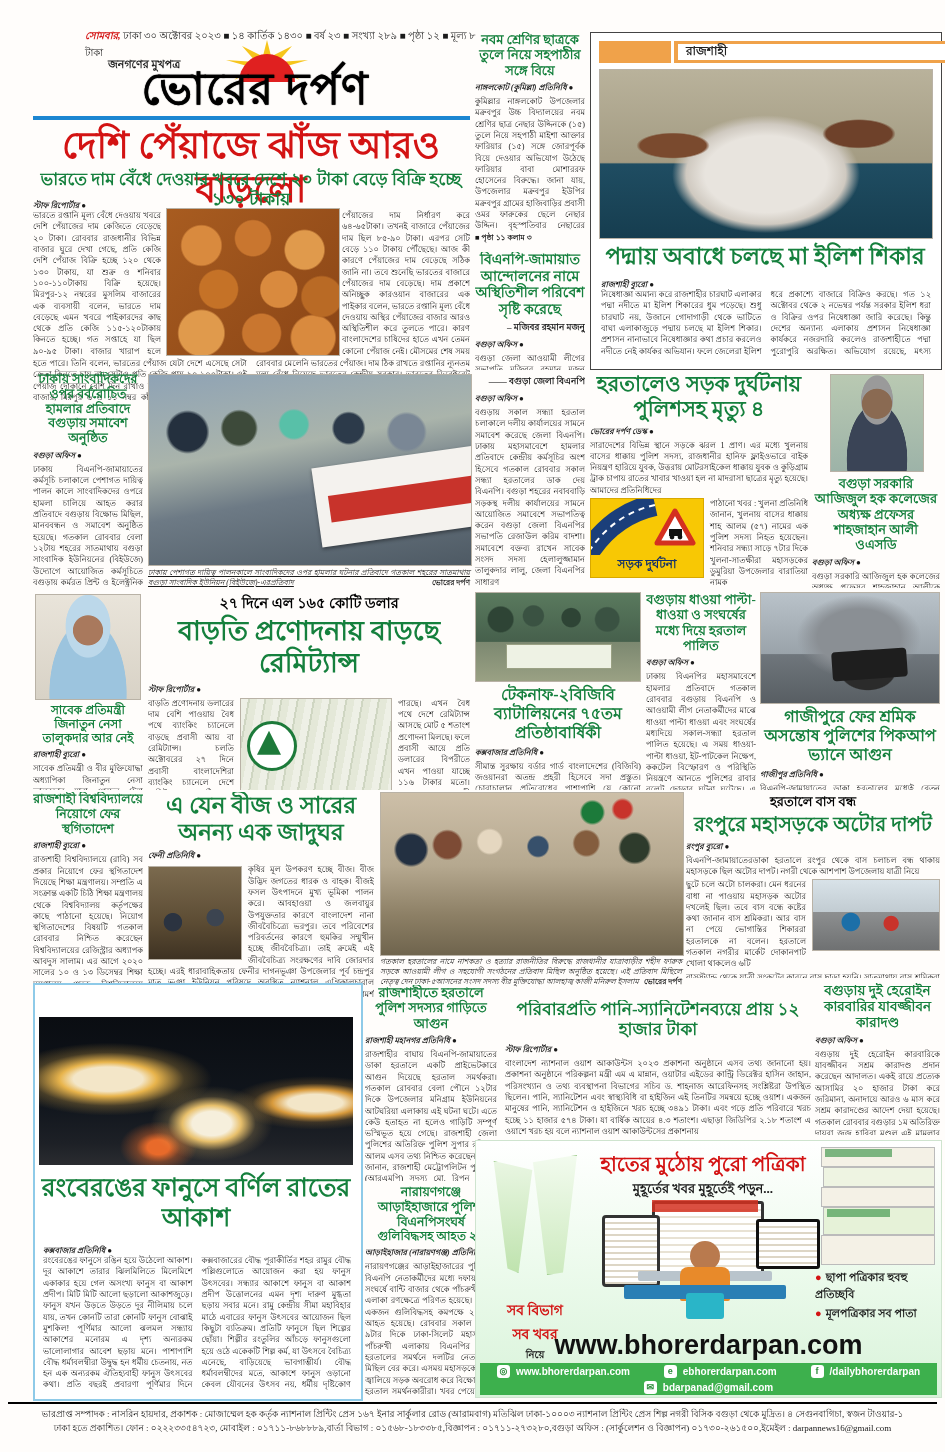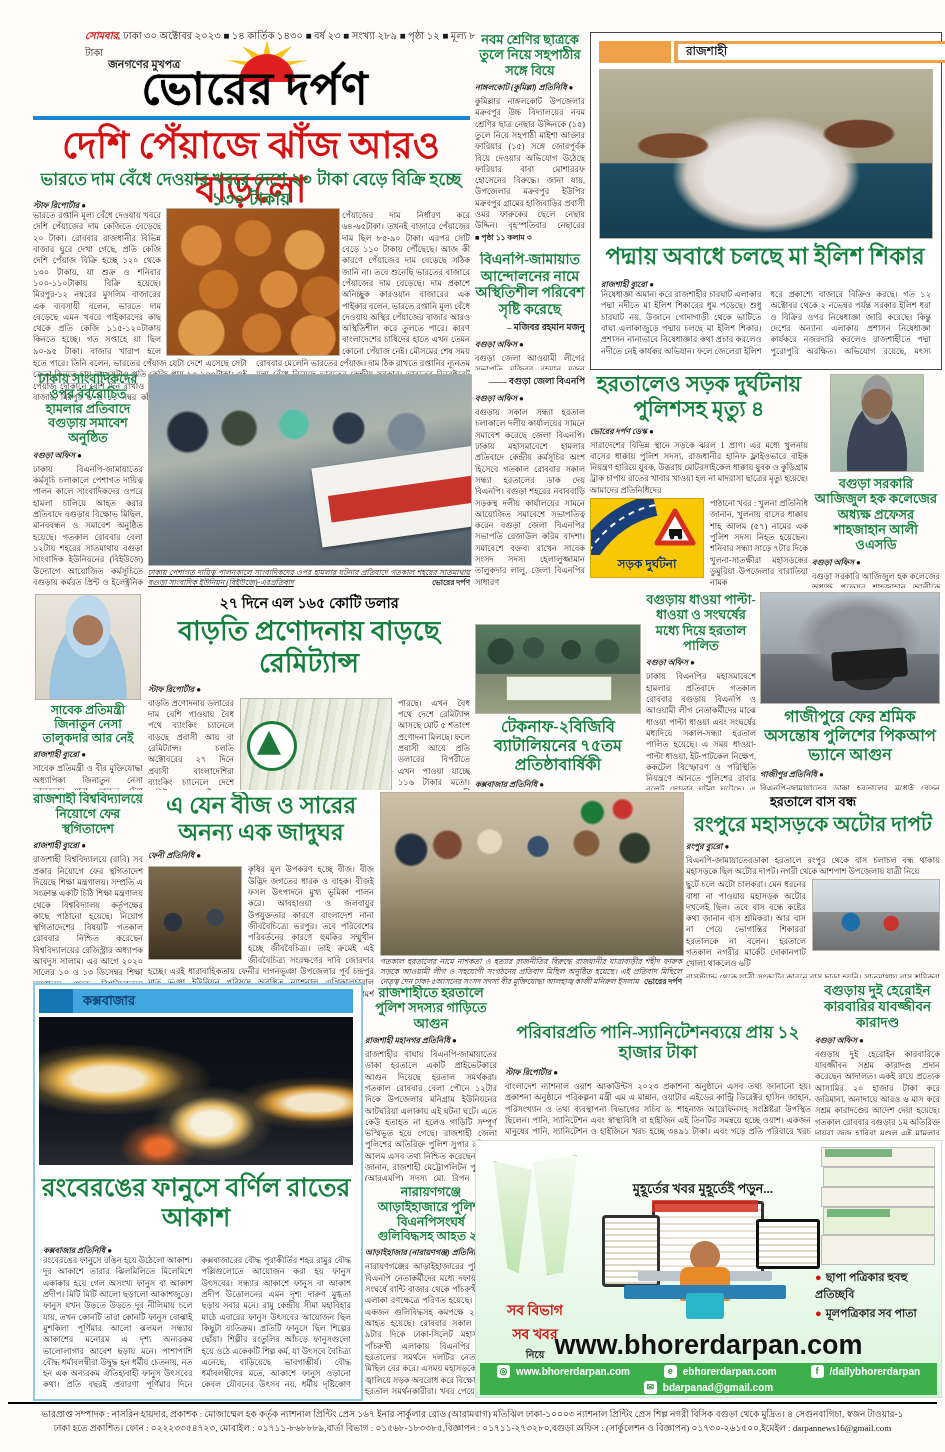--- a/index.html
+++ b/index.html
@@ -173,21 +173,21 @@
       <div class="bd" style="width:86px;flex:0 0 auto;">বাড়তি প্রণোদনায় ডলারের দাম বেশি পাওয়ায় বৈধ পথে ব্যাংকিং চ্যানেলে বাড়ছে প্রবাসী আয় বা রেমিট্যান্স। চলতি অক্টোবরের ২৭ দিনে প্রবাসী বাংলাদেশিরা ব্যাংকিং চ্যানেলে দেশে রেমিট্যান্স পাঠিয়েছেন ১৬৫ কোটি ডলার। যা আগের মাস সেপ্টেম্বরের পুরো মাসের চেয়ে বেশি। রোববার কেন্দ্রীয় ব্যাংকের হালনাগাদ প্রতিবেদনের এ তথ্য পাওয়া গেছে। খাত সংশ্লিষ্টরা বলেন, বৈদেশিক মুদ্রার সংকট কাটাতে লোকসান দিয়ে বেশি দামে ডলার কিনতে পারছে ব্যাংকগুলো।</div>
       <div style="width:150px;height:102px;flex:0 0 auto;position:relative;border:1px solid #b9b2a6;overflow:hidden;background:
           repeating-linear-gradient(100deg,#eef0e6 0 7px,#cfd6c2 7px 9px,#e4e8d8 9px 16px),linear-gradient(180deg,#dfe5d2,#becaa8);">
         <div style="position:absolute;left:6px;top:22px;width:44px;height:44px;border-radius:50%;background:#ffffff;border:3px solid #1d7a3a;"></div>
         <div style="position:absolute;left:16px;top:32px;width:24px;height:24px;background:#1d7a3a;clip-path:polygon(50% 0,100% 100%,0 100%);"></div>
       </div>
       <div class="bd">পারছে। এখন বৈধ পথে দেশে রেমিট্যান্স আসছে মোট ৫ শতাংশ প্রণোদনা মিলছে। ফলে প্রবাসী আয়ে প্রতি ডলারের বিপরীতে এখন পাওয়া যাচ্ছে ১১৬ টাকার মতো। আগে যেখানে প্রবাসী আয়ে প্রতি ডলারে মিলতো সর্বোচ্চ ১১১ টাকা। যার কারণে রেমিট্যান্স প্রবাহ কিছুটা বেড়েছে। কেন্দ্রীয় ব্যাংকের তথ্য অনুযায়ী, চলতি মাসের প্রথম ২৭ দিনে দেশে রেমিট্যান্স এসেছে ১৬৪ কোটি ৯৩ লাখ মার্কিন ডলার। এরমধ্যে রাষ্ট্রায়ত্ত ব্যাংকগুলোর মাধ্যমে ১১ কোটি ৯০ লাখ ডলার, বিশেষায়িত</div>
     </div>
 
   </div>
-  <div class="abs art" style="left:475px;top:592px;width:166px;height:198px;margin-top:32px;">
+  <div class="abs art" style="left:475px;top:592px;width:166px;height:198px;">
     <div class="ph" style="position:relative;width:164px;height:88px;background:
         radial-gradient(circle at 15% 30%,#2e4435 0 8%,transparent 9%),radial-gradient(circle at 35% 26%,#3a5242 0 8%,transparent 9%),
         radial-gradient(circle at 58% 28%,#2e4435 0 8%,transparent 9%),radial-gradient(circle at 80% 30%,#3a5242 0 8%,transparent 9%),
         linear-gradient(180deg,#5a7a5e 0%,#46604c 55%,#7c8870 56%,#9aa184 100%);">
       <div style="position:absolute;left:18%;top:58%;width:64%;height:26%;background:#eef2e4;border:1px solid #9aa184;"></div>
     </div>
     <div class="hl" style="font-size:16px;margin-top:4px;">টেকনাফ-২বিজিবি ব্যাটালিয়নের ৭৫তম প্রতিষ্ঠাবার্ষিকী</div>
     <div class="by">কক্সবাজার প্রতিনিধি ●</div>
     <div class="bd"><span>সীমান্ত সুরক্ষায় বর্ডার গার্ড বাংলাদেশের (বিজিবি) জওয়ানরা অতন্দ্র প্রহরী হিসেবে সদা প্রস্তুত। চোরাচালান প্রতিরোধের পাশাপাশি যে কোনো অপরাধমূলক কর্মকাণ্ড দমনে অগ্রণী ভূমিকা পালন করছে বিজিবি। দেশ সেবায় বিজিবি আরও এগিয়ে যাবে। সবার সহযোগীতায় সীমান্তে</span> </div>
   </div>
@@ -242,24 +242,20 @@
       <div style="width:126px;height:70px;flex:0 0 auto;border:1px solid #b9b2a6;background:
           radial-gradient(circle at 30% 60%,#1c6fa8 0 9%,transparent 10%),radial-gradient(circle at 62% 62%,#c8332b 0 8%,transparent 9%),
           linear-gradient(180deg,#d8e2e8 0%,#c2ccd2 45%,#8d8f90 46%,#6f7172 100%);"></div>
     </div>
     <div class="bd" style="margin-top:2px;">
       <span>বাসস্ট্যান্ড থেকে যাত্রী সংকটের কারনে বাস ছাড়া হয়নি। সাতমাথায় বাস শ্রমিকরা জানান, বাস বন্ধে তাদের নির্দেশনা ছিল না। যাত্রী না থাকায় বসে থাকতে হয়। এই হরতালের কারনে শত শত শ্রমিককে পরিবার নিয়ে কষ্ট পোহাতে হবে। নগরীর সাতমাথা থেকে তিস্তা,</span> 
     </div>
   </div>
 
   <div class="abs" style="left:33px;top:983px;width:326px;height:414px;border:2px solid #8ecae8;background:#fff;">
-    <div class="tabband" style="position:absolute;left:4px;top:4px;width:314px;height:24px;background:#3fa7dd;">
-      <div class="sq" style="background:#1576b5;"></div>
-      <span style="font-weight:bold;font-size:13px;color:#0b3c6e;padding-left:10px;">কক্সবাজার</span>
-    </div>
     <div class="ph" style="left:4px;top:32px;width:314px;height:148px;border:none;background:
         radial-gradient(ellipse at 22% 42%,#f3e6c8 0 10%,#e8b44c 14%,rgba(232,180,76,.25) 22%,transparent 30%),
         radial-gradient(ellipse at 55% 72%,#f6efdc 0 8%,#e8c06c 12%,rgba(232,192,108,.2) 18%,transparent 25%),
         radial-gradient(ellipse at 88% 58%,#f3e6c8 0 7%,#d89a3c 11%,rgba(216,154,60,.2) 16%,transparent 22%),
         radial-gradient(ellipse at 38% 88%,#e86a2a 0 4%,rgba(232,106,42,.4) 8%,transparent 14%),
         linear-gradient(180deg,#0a0d12 0%,#11161d 60%,#1d2026 85%,#2a2c30 100%);"></div>
     <div class="hl" style="position:absolute;left:6px;top:188px;width:310px;font-size:25px;">রংবেরঙের ফানুসে বর্ণিল রাতের আকাশ</div>
     <div class="by" style="position:absolute;left:8px;top:256px;">কক্সবাজার প্রতিনিধি ●</div>
     <div class="bd cols2 art" style="position:absolute;left:8px;top:270px;width:308px;height:138px;">
       <span>রংবেরঙের ফানুসে রঙিন হয়ে উঠেলো আকাশ। দূর আকাশে তারার ঝিলমিলিতে মিলেমিশে একাকার হয়ে গেল অসংখ্য ফানুস বা আকাশ প্রদীপ। মিটি মিটি আলো ছড়ালো আকাশজুড়ে। ফানুস যখন উড়তে উড়তে দূর নীলিমায় চলে যায়, তখন কোনটি তারা কোনটি ফানুস বোঝাই মুশকিল! পূর্ণিমার আলো ঝলমল সন্ধ্যায় আকাশের মনোরম এ দৃশ্য অন্যরকম ভালোলাগার আবেশ ছড়ায় মনে। পাশাপাশি বৌদ্ধ ধর্মাবলম্বীরা উদ্বুদ্ধ হন ধর্মীয় চেতনায়, নত হন এক অন্যরকম ঐতিহ্যবাহী ফানুস উৎসবের কথা। প্রতি বছরই প্রবারণা পূর্ণিমার দিনে কক্সবাজারের বৌদ্ধ পূরাকীর্তির শহর রামুর বৌদ্ধ পল্লিগুলোতে আয়োজন করা হয় ফানুস উৎসবের। সন্ধ্যার আকাশে ফানুস বা আকাশ প্রদীপ উত্তোলনের এমন দৃশ্য দারুণ মুগ্ধতা ছড়ায় সবার মনে। রামু কেন্দ্রীয় সীমা মহাবিহার মাঠে এবারের ফানুস উৎসবের আয়োজন ছিল কিছুটা ব্যতিক্রম। প্রতিটি ফানুসে ছিল শিল্পের ছোঁয়া। শিল্পীর রংতুলির আঁচড়ে ফানুসগুলো হয়ে ওঠে একেকটি শিল্প কর্ম, যা উৎসবে বৈচিত্র্য এনেছে, বাড়িয়েছে ভাবগাম্ভীর্য। বৌদ্ধ ধর্মাবলম্বীদের মতে, আকাশে ফানুস ওড়ানো কেবল যৌবনের উৎসব নয়, ধর্মীয় দৃষ্টিকোণ থেকে এর বিশেষ তাৎপর্য রয়েছে। তাই ধর্মীয় রীতিনীতি মেনে সূত্র পাঠের মাধ্যমে ওড়ানো হয় ফানুস। প্রতি বছর রঙিন কাগজ দিয়ে ফানুস তৈরি করা হলেও শিল্পীর রংতুলির আঁচড়ে এবারের ফানুসগুলো পেয়েছে আলাদা বিশেষত্ব, পেয়েছে</span> 
@@ -272,21 +268,21 @@
     <div class="bd"><span>রাজশাহীর বাঘায় বিএনপি-জামায়াতের ডাকা হরতালে একটি প্রাইভেটকারে আগুন দিয়েছে হরতাল সমর্থকরা। গতকাল রোববার বেলা পৌনে ১২টার দিকে উপজেলার মনিগ্রাম ইউনিয়নের আটঘরিয়া এলাকায় এই ঘটনা ঘটে। এতে কেউ হতাহত না হলেও গাড়িটি সম্পূর্ণ ভস্মিভূত হয়ে গেছে। রাজশাহী জেলা পুলিশের অতিরিক্ত পুলিশ সুপার রফিকুল আলম এসব তথ্য নিশ্চিত করেছেন। তিনি জানান, রাজশাহী মেট্রোপলিটন পুলিশের (আরএমপি) সদস্য মো. রিপন ছুটিতে পরিবারে সদস্যদের নিয়ে এক</span> </div>
   </div>
   <div class="abs art" style="left:365px;top:1185px;width:132px;height:212px;">
     <div class="hl" style="font-size:12.5px;">নারায়ণগঞ্জে আড়াইহাজারে পুলিশ-বিএনপিসংঘর্ষ</div>
     <div class="hl" style="font-size:12px;">গুলিবিদ্ধসহ আহত ২০</div>
     <div class="by">আড়াইহাজার (নারায়ণগঞ্জ) প্রতিনিধি ●</div>
     <div class="bd"><span>নারায়ণগঞ্জের আড়াইহাজারের পুলিশ ও বিএনপি নেতাকর্মীদের মধ্যে দফায় দফায় সংঘর্ষে বান্টি বাজার থেকে পাঁচরুখী পুরো এলাকা রণক্ষেত্রে পরিণত হয়েছে। সংঘর্ষে একজন গুলিবিদ্ধসহ কমপক্ষে ২০ জন আহত হয়েছে। রোববার সকাল সকাল ৯টার দিকে ঢাকা-সিলেট মহাসড়কের পাঁচরুখী এলাকায় বিএনপির ডাকা হরতালের সমর্থনে দলটির নেতাকর্মীরা মিছিল বের করে। এসময় মহাসড়কে টায়ার জ্বালিয়ে সড়ক অবরোধ করে বিক্ষোভ করে হরতাল সমর্থনকারীরা। খবর পেয়ে পুলিশ ঘটনাস্থলে</span> </div>
   </div>
 
   <div class="abs art" style="left:505px;top:1000px;width:306px;height:136px;">
-    <div class="hl" style="font-size:17px;margin-top:23px;">পরিবারপ্রতি পানি-স্যানিটেশনব্যয়ে প্রায় ১২ হাজার টাকা</div>
+    <div class="hl" style="font-size:17px;">পরিবারপ্রতি পানি-স্যানিটেশনব্যয়ে প্রায় ১২ হাজার টাকা</div>
     <div class="by">স্টাফ রিপোর্টার ●</div>
     <div class="bd" style="margin-top:2px;">
       <span>বাংলাদেশ ন্যাশনাল ওয়াশ আকাউন্টস ২০২৩ প্রকাশনা অনুষ্ঠানে এসব তথ্য জানানো হয়। প্রকাশনা অনুষ্ঠানে পরিকল্পনা মন্ত্রী এম এ মান্নান, ওয়াটার এইডের কান্ট্রি ডিরেক্টর হাসিন জাহান, পরিসংখ্যান ও তথ্য ব্যবস্থাপনা বিভাগের সচিব ড. শাহনাজ আরেফিনসহ সংশ্লিষ্টরা উপস্থিত ছিলেন। পানি, স্যানিটেশন এবং স্বাস্থ্যবিধি বা হাইজিন এই তিনটির সমন্বয়ে হচ্ছে ওয়াশ। একজন মানুষের পানি, স্যানিটেশন ও হাইজিনে খরচ হচ্ছে ৩৪৯১ টাকা। এবং গড়ে প্রতি পরিবারে খরচ হচ্ছে ১১ হাজার ৫৭৪ টাকা। যা বার্ষিক আয়ের ৪.৩ শতাংশ। এছাড়া জিডিপির ২.১৮ শতাংশ এ ওয়াশে খরচ হয় বলে ন্যাশনাল ওয়াশ আকাউন্টসের প্রকাশনায়</span> 
     </div>
   </div>
 
   <div class="abs art" style="left:815px;top:983px;width:125px;height:152px;">
     <div class="hl" style="font-size:13.5px;">বগুড়ায় দুই হেরোইন কারবারির যাবজ্জীবন কারাদণ্ড</div>
     <div class="by">বগুড়া অফিস ●</div>
     <div class="bd"><span>বগুড়ায় দুই হেরোইন কারবারিকে যাবজ্জীবন সশ্রম কারাদণ্ড প্রদান করেছেন আদালত। একই রায়ে প্রত্যেক আসামির ২০ হাজার টাকা করে জরিমানা, অনাদায়ে আরও ৬ মাস করে সশ্রম কারাদণ্ডের আদেশ দেয়া হয়েছে। গতকাল রোববার বগুড়ার ১ম অতিরিক্ত দায়রা জজ হাবিবা মণ্ডল এই মামলার রায় প্রদান করেন। সাজাপ্রাপ্ত আসামিরা হলো</span> </div>
@@ -299,20 +295,21 @@
     </div>
     <div style="position:absolute;left:6px;top:158px;width:106px;text-align:center;">
       <div class="red" style="font-weight:bold;font-size:14px;">সব বিভাগ</div>
       <div class="red" style="font-weight:bold;font-size:14px;">সব খবর</div>
       <div style="font-weight:bold;font-size:10px;">নিয়ে</div>
       <div style="font-weight:bold;font-size:11px;">
         <span class="red" style="font-size:20px;">১২</span>
         <span>পৃষ্ঠা প্রতিদিন</span>
       </div>
     </div>
+    <div class="red" style="position:absolute;left:112px;top:8px;width:230px;text-align:center;font-weight:bold;font-size:20px;">হাতের মুঠোয় পুরো পত্রিকা</div>
     <div style="position:absolute;left:112px;top:38px;width:230px;text-align:center;font-weight:bold;font-size:13px;">মুহূর্তের খবর মুহূর্তেই পড়ুন...</div>
     <div style="position:absolute;left:118px;top:60px;width:222px;height:118px;">
       <div style="position:absolute;left:58px;top:0;width:106px;height:70px;background:#fff;border:3px solid #333;border-radius:3px;
            background:repeating-linear-gradient(180deg,#fff 0 5px,#e8e2d4 5px 7px);"></div>
       <div style="position:absolute;left:58px;top:-1px;width:106px;height:12px;background:#d43020;opacity:.85;"></div>
       <div style="position:absolute;left:8px;top:14px;width:52px;height:66px;background:repeating-linear-gradient(180deg,#fff 0 4px,#ddd6c6 4px 6px);border:3px solid #333;border-radius:4px;"></div>
       <div style="position:absolute;left:162px;top:18px;width:58px;height:44px;background:repeating-linear-gradient(180deg,#fff 0 4px,#ddd6c6 4px 6px);border:3px solid #111;border-radius:3px;"></div>
       <div style="position:absolute;left:44px;top:70px;width:134px;height:10px;background:#b9c4cc;border-radius:2px;"></div>
       <div style="position:absolute;left:96px;top:40px;width:30px;height:30px;border-radius:50%;background:#b97a4e;"></div>
       <div style="position:absolute;left:86px;top:66px;width:50px;height:34px;border-radius:8px 8px 2px 2px;background:#e88a2a;"></div>

